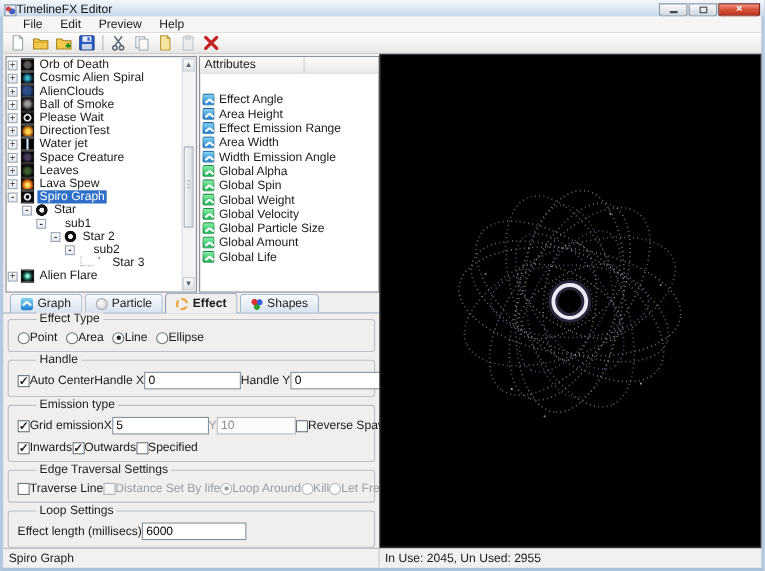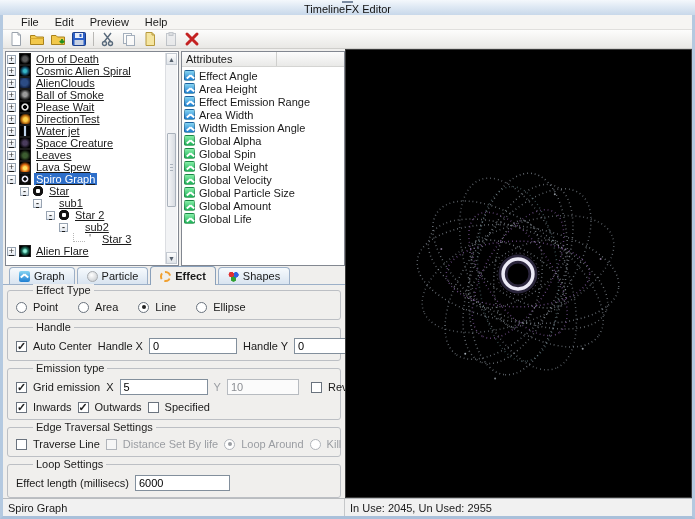--- a/index.html
+++ b/index.html
@@ -4,22 +4,22 @@
 <style>
   * { box-sizing: border-box; margin: 0; padding: 0; }
   html,body { width:695px; height:519px; overflow:hidden; }
   body { font-family:"Liberation Sans", sans-serif; font-size:11px; color:#1a1a1a; background:#9db6d2; }
 
   .window { width:695px; height:519px; display:flex; flex-direction:column;
     border-left:3px solid #b4c9e0; border-right:3px solid #b4c9e0; border-bottom:3px solid #a9c0da;
     background:#f0efed; }
 
   
-  .titlebar { height:15px; margin:0 -3px; padding:1px 4px 0 4px; display:flex; align-items:center; gap:0;
-    background:linear-gradient(180deg,#f4f8fc 0%,#dfe9f4 45%,#c8d8ea 100%);flex-direction:column; }
+  .titlebar { height:15px; margin:0 -3px; padding:1px 4px 0 4px; display:flex; align-items:flex-end; gap:0;
+    background:linear-gradient(180deg,#f4f8fc 0%,#dfe9f4 45%,#c8d8ea 100%); }
   .appicon { width:11px; height:11px; border:1px solid #7a8aa0; background:
     radial-gradient(circle at 30% 35%, #d04040 0 2px, transparent 2.5px),
     radial-gradient(circle at 68% 60%, #4060c0 0 2.5px, transparent 3px), #e8ecf2; }
   .title-text { font-size:11px; color:#111; flex:1; }
   .winbtns { display:flex; gap:1px; }
   .winbtn { height:12px; width:26px; border:1px solid #8e9aa8; border-radius:0 0 3px 3px;
     background:linear-gradient(180deg,#fbfcfd,#cfd6de); display:flex; align-items:center; justify-content:center; }
   .winbtn .bar { width:7px; height:2px; background:#404850; margin-top:4px; }
   .winbtn .box { width:7px; height:6px; border:1.5px solid #404850; }
   .winbtn.close { width:38px; background:linear-gradient(180deg,#f09282,#d9543c 45%,#b8301c); border-color:#7e2416;
@@ -34,21 +34,21 @@
     background:linear-gradient(180deg,#fdfdfc,#e9e8e5); border-bottom:1px solid #cfcecb; }
   .tbtn { width:18px; height:17px; display:flex; align-items:center; justify-content:center; }
   .tsep { width:1px; height:14px; background:#b9b8b5; margin:0 2px; }
 
   
   .main { flex:1; display:flex; min-height:0; }
   .leftcol { width:342px; display:flex; flex-direction:column; }
   .toppanels { height:229px; display:flex; padding:2px 0 0 2px; gap:2px; }
 
   .treepanel { width:174px; background:#fff; border:1px solid #828790; position:relative; overflow:hidden; }
-  .treerows { position:absolute; inset:1px 13px 1px 1px;text-decoration:underline; }
+  .treerows { position:absolute; inset:1px 13px 1px 1px; }
   .trow { height:12px; display:flex; align-items:center; white-space:nowrap; }
   .trow .lbl { padding:0 2px; }
   .trow.selected .lbl { background:#2d6ec9; color:#fff; }
   .exp { width:9px; height:9px; flex:none; border:1px solid #98a4b2; background:linear-gradient(180deg,#fff,#e4e9f0);
     font-size:9px; line-height:6px; text-align:center; color:#333; margin-right:3px; }
   .exp.plus::before { content:"+"; }
   .exp.minus::before { content:"-"; font-weight:bold; }
   .exp-space { width:12px; height:9px; flex:none; border-left:1px dotted #b8b8b8; border-bottom:1px dotted #b8b8b8; margin:-4px 0 0 4px; }
   .ti { width:12px; height:12px; flex:none; margin-right:3px; border:1px solid #1a1a1a; }
   .ti-orb { background:radial-gradient(circle at 50% 50%, #5a5a5a 0 32%, #000 70%); }
@@ -74,21 +74,21 @@
   .varrow.down { position:absolute; bottom:0; left:0; right:0; }
   .vthumb { position:absolute; left:1px; right:1px; top:38%; height:35%; border:1px solid #aab2bc;
     background:linear-gradient(90deg,#f4f5f7,#d8dce2); border-radius:1px; }
   .vthumb::after { content:""; position:absolute; left:2px; right:2px; top:45%; height:1px;
     box-shadow:0 -3px 0 #aab2bc, 0 0 0 #aab2bc, 0 3px 0 #aab2bc; background:#aab2bc; }
 
   .attrpanel { flex:1; background:#fff; border:1px solid #828790; display:flex; flex-direction:column; overflow:hidden; }
   .attrheader { height:15px; display:flex; background:linear-gradient(180deg,#fcfcfc,#e9e9e7); border-bottom:1px solid #d4d4d2; }
   .attrheader .hc1 { width:95px; padding:1px 4px; border-right:1px solid #cfcfcd; }
   .attrheader .hc2 { flex:1; }
-  .attrlist { flex:1; padding:2px 0 0 2px; }
+  .attrlist { flex:1; padding:2px 0 0 2px;margin-top:15px; }
   .arow { height:13px; display:flex; align-items:center; gap:4px; }
   .attr-ic { width:11px; height:11px; border-radius:2px; position:relative; flex:none; border:1px solid rgba(0,0,0,.25); }
   .attr-ic.blue  { background:linear-gradient(180deg,#86d4f2,#1d7ed2); }
   .attr-ic.green { background:linear-gradient(180deg,#86f0a8,#1db058); }
   .attr-ic::before, .attr-ic::after { content:""; position:absolute; top:4.5px; width:5px; height:1.5px; background:#fff; }
   .attr-ic::before { left:0.5px; transform:rotate(-40deg); }
   .attr-ic::after  { left:4.5px; transform:rotate(40deg); }
 
   
   .tabstrip { height:19px; display:flex; align-items:flex-end; padding-left:6px; border-bottom:1px solid #9cb0c8; }
@@ -105,21 +105,21 @@
   .tabic-effect { border-radius:50%; border:2px dashed #f0a030; }
   .tabic-shapes { background:
     radial-gradient(circle at 30% 32%, #e03030 0 2.5px, transparent 3px),
     radial-gradient(circle at 72% 35%, #3060e0 0 2.5px, transparent 3px),
     radial-gradient(circle at 50% 72%, #30a030 0 2.5px, transparent 3px); }
 
   
   .effectarea { flex:1; padding:5px 4px 0 4px; display:flex; flex-direction:column; gap:7px; }
   .group { border:1px solid #bcbfc4; border-radius:3px; position:relative; padding:10px 8px 6px 8px; }
   .group-legend { position:absolute; top:-7px; left:25px; background:#f0efed; padding:0 3px; color:#222; }
-  .frow { display:flex; align-items:center; gap:6px; }
+  .frow { display:flex; align-items:center; }
   .frow + .frow { margin-top:6px; }
   .gap14 { width:8px; }
 
   .cb { width:11px; height:11px; flex:none; border:1px solid #6a737e; background:#fff; position:relative; }
   .cb[data-checked="true"]::after { content:"\2713"; position:absolute; left:0px; top:-2px; font-size:11px; font-weight:bold; color:#222; }
   .cb.disabled { border-color:#b0b4ba; background:#f6f6f6; }
   .radio { width:11px; height:11px; flex:none; border:1px solid #6a737e; border-radius:50%; background:#fff; position:relative; }
   .radio[data-checked="true"]::after { content:""; position:absolute; left:2.5px; top:2.5px; width:4px; height:4px; border-radius:50%; background:#222; }
   .radio.disabled { border-color:#b0b4ba; }
   .radio.disabled[data-checked="true"]::after { background:#9a9da2; }

